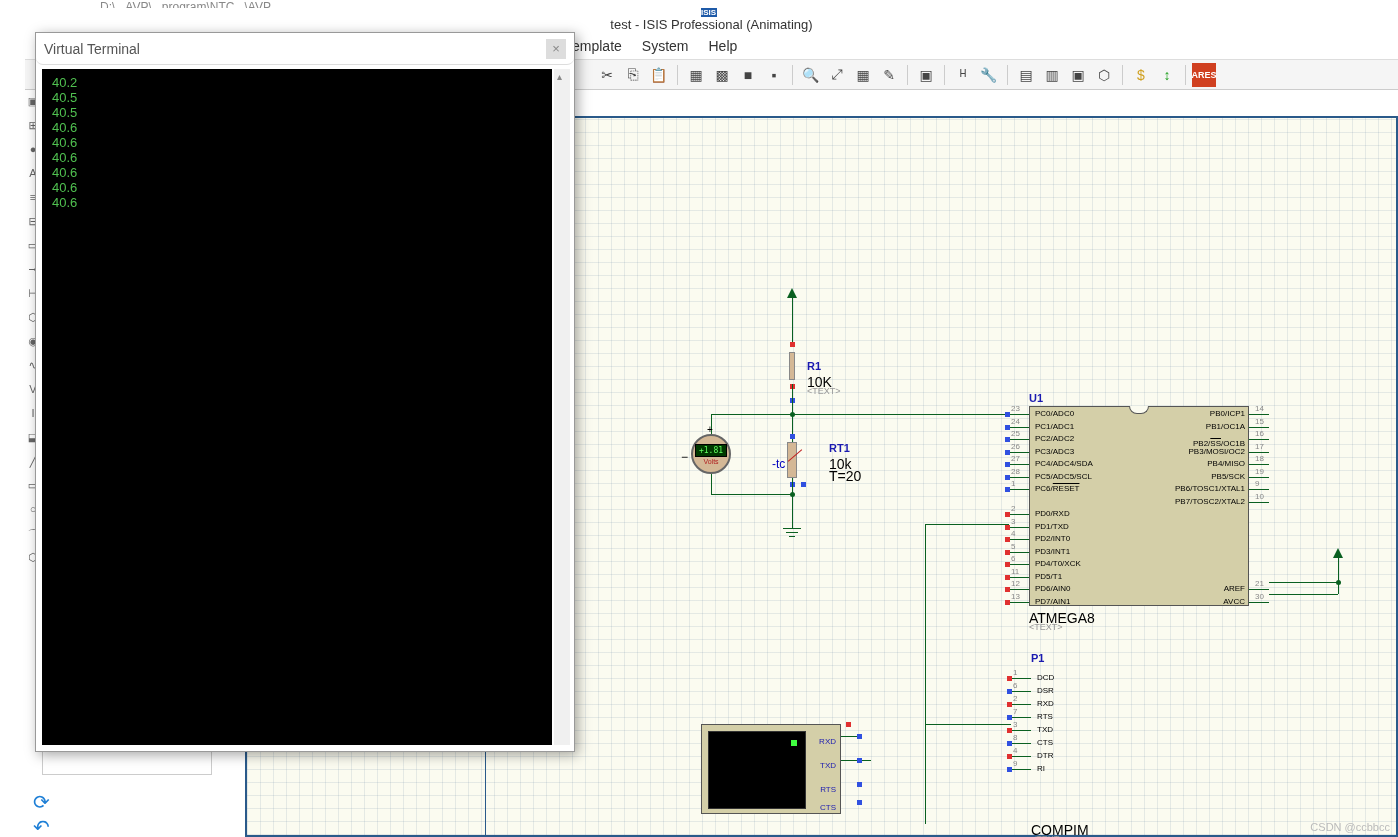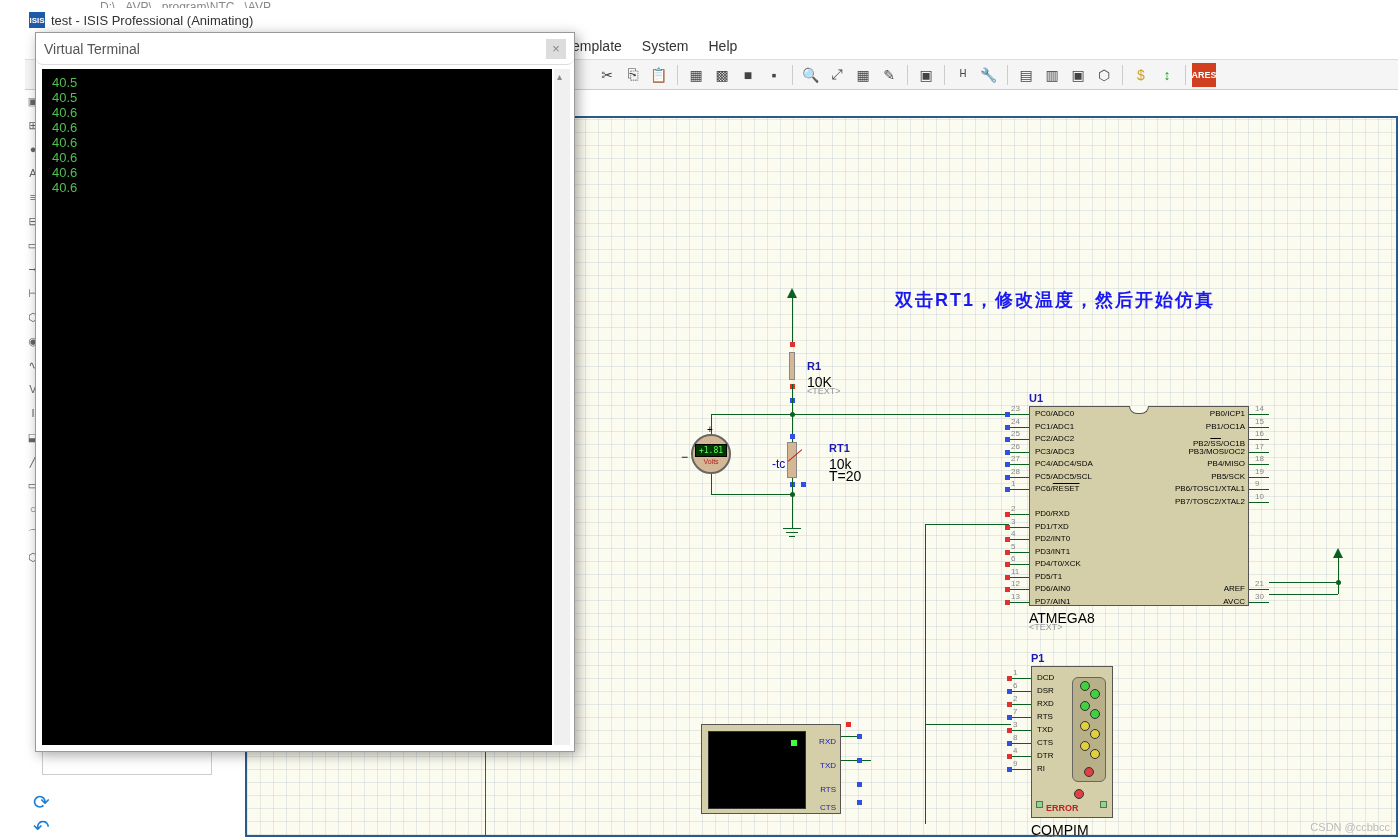--- a/index.html
+++ b/index.html
@@ -1,19 +1,19 @@
 <!DOCTYPE html>
 <html><head>
 <meta charset="utf-8">
 <style>
 * { margin: 0; padding: 0; box-sizing: border-box; font-family: Arial, sans-serif; }
 body { width: 1398px; height: 837px; background: #fff; position: relative; overflow: hidden; }
 
 .main-window { position: absolute; left: 25px; top: 8px; right: 0; bottom: 0; background: #fff; }
-.title-bar { height: 24px; background: #fff; display: flex; align-items: center; padding: 0 4px; font-size: 13px; color: #333; }
+.title-bar { height: 24px; background: #fff; display: flex; align-items: center; padding: 0 4px; font-size: 13px; color: #333; flex-direction: column; }
 .title-icon { width: 16px; height: 16px; background: #1e5aa8; margin-right: 6px; display: inline-flex; align-items: center; justify-content: center; color: #fff; font-size: 8px; font-weight: bold; }
 .path-bar { position: absolute; left: 100px; top: 0; font-size: 12px; color: #888; }
 
 .menu-bar { height: 28px; display: flex; align-items: center; padding-left: 540px; font-size: 14px; gap: 20px; background: #fff; border-bottom: 1px solid #ddd; }
 .menu-item { cursor: pointer; color: #333; }
 
 .toolbar { height: 30px; display: flex; align-items: center; padding-left: 570px; gap: 2px; border-bottom: 1px solid #ccc; background: #f5f5f5; }
 .tb-btn { width: 24px; height: 24px; display: inline-flex; align-items: center; justify-content: center; font-size: 14px; cursor: pointer; color: #444; }
 .tb-sep { width: 1px; height: 20px; background: #ccc; margin: 0 4px; }
 .ares-btn { background: #d04020; color: #fff; font-size: 9px; font-weight: bold; padding: 2px 3px; }
@@ -139,21 +139,20 @@
     <span class="tb-btn" style="color:#d0a020">$</span>
     <span class="tb-btn" style="color:#20a020">↕</span>
     <span class="tb-sep"></span>
     <span class="tb-btn ares-btn">ARES</span>
   </div>
 
   <div class="canvas">
     <div class="grid"></div>
     <div class="vline"></div>
 
-    <div class="instruction">双击RT1，修改温度，然后开始仿真</div>
 
     <div class="arrow-up" style="left:542px;top:172px"></div>
     <div class="wire-v" style="left:547px;top:182px;height:46px"></div>
 
     <div class="sq-red" style="left:545px;top:226px"></div>
     <div class="resistor" style="left:544px;top:236px"></div>
     <div class="component-label" style="left:562px;top:244px">R1</div>
     <div class="component-value" style="left:562px;top:258px">10K</div>
     <div class="text-label" style="left:562px;top:270px">&lt;TEXT&gt;</div>
     <div class="sq-red" style="left:545px;top:268px"></div>
@@ -318,36 +317,20 @@
     </div>
     <div class="wire-h" style="left:596px;top:620px;width:20px"></div>
     <div class="sq-red" style="left:601px;top:606px"></div>
     <div class="sq-blue" style="left:612px;top:618px"></div>
     <div class="wire-h" style="left:596px;top:644px;width:30px"></div>
     <div class="sq-blue" style="left:612px;top:642px"></div>
     <div class="sq-blue" style="left:612px;top:666px"></div>
     <div class="sq-blue" style="left:612px;top:684px"></div>
 
     <div class="component-label" style="left:786px;top:536px">P1</div>
-    <div class="compim" style="left:786px;top:550px">
-      <div class="db9"></div>
-      <div class="led-dot led-green" style="left:48px;top:14px"></div>
-      <div class="led-dot led-green" style="left:58px;top:22px"></div>
-      <div class="led-dot led-green" style="left:48px;top:34px"></div>
-      <div class="led-dot led-green" style="left:58px;top:42px"></div>
-      <div class="led-dot led-yellow" style="left:48px;top:54px"></div>
-      <div class="led-dot led-yellow" style="left:58px;top:62px"></div>
-      <div class="led-dot led-yellow" style="left:48px;top:74px"></div>
-      <div class="led-dot led-yellow" style="left:58px;top:82px"></div>
-      <div class="led-dot led-red" style="left:52px;top:100px"></div>
-      <div class="led-dot led-red" style="left:42px;top:122px"></div>
-      <div class="sq-ind" style="left:4px;top:134px;background:#80e080"></div>
-      <div class="sq-ind" style="left:68px;top:134px;background:#80e080"></div>
-      <div class="error-label">ERROR</div>
-    </div>
     <div id="p1-pins">
         <div class="pin-wire" style="left:766px;top:562px;width:20px"></div>
      <div class="pin-num" style="left:768px;top:552px">1</div>
      <div class="compim-pin" style="left:792px;top:557px">DCD</div>
      <div class="pin-dot-r" style="left:762px;top:560px;background:#e03030"></div>
         <div class="pin-wire" style="left:766px;top:575px;width:20px"></div>
      <div class="pin-num" style="left:768px;top:565px">6</div>
      <div class="compim-pin" style="left:792px;top:570px">DSR</div>
      <div class="pin-dot-r" style="left:762px;top:573px;background:#3050e0"></div>
         <div class="pin-wire" style="left:766px;top:588px;width:20px"></div>
@@ -409,20 +392,21 @@
 <div class="device-panel"></div>
 <div class="refresh-btn">⟳</div>
 <div class="undo-btn">↶</div>
 
 <div class="terminal-window">
   <div class="term-title">
     <span>Virtual Terminal</span>
     <span class="term-close">×</span>
   </div>
   <div class="term-body" id="term-lines">
+      <div>40.2</div>
       <div>40.5</div>
       <div>40.5</div>
       <div>40.6</div>
       <div>40.6</div>
       <div>40.6</div>
       <div>40.6</div>
       <div>40.6</div>
       <div>40.6</div>
     </div>
   <div class="term-scroll">

